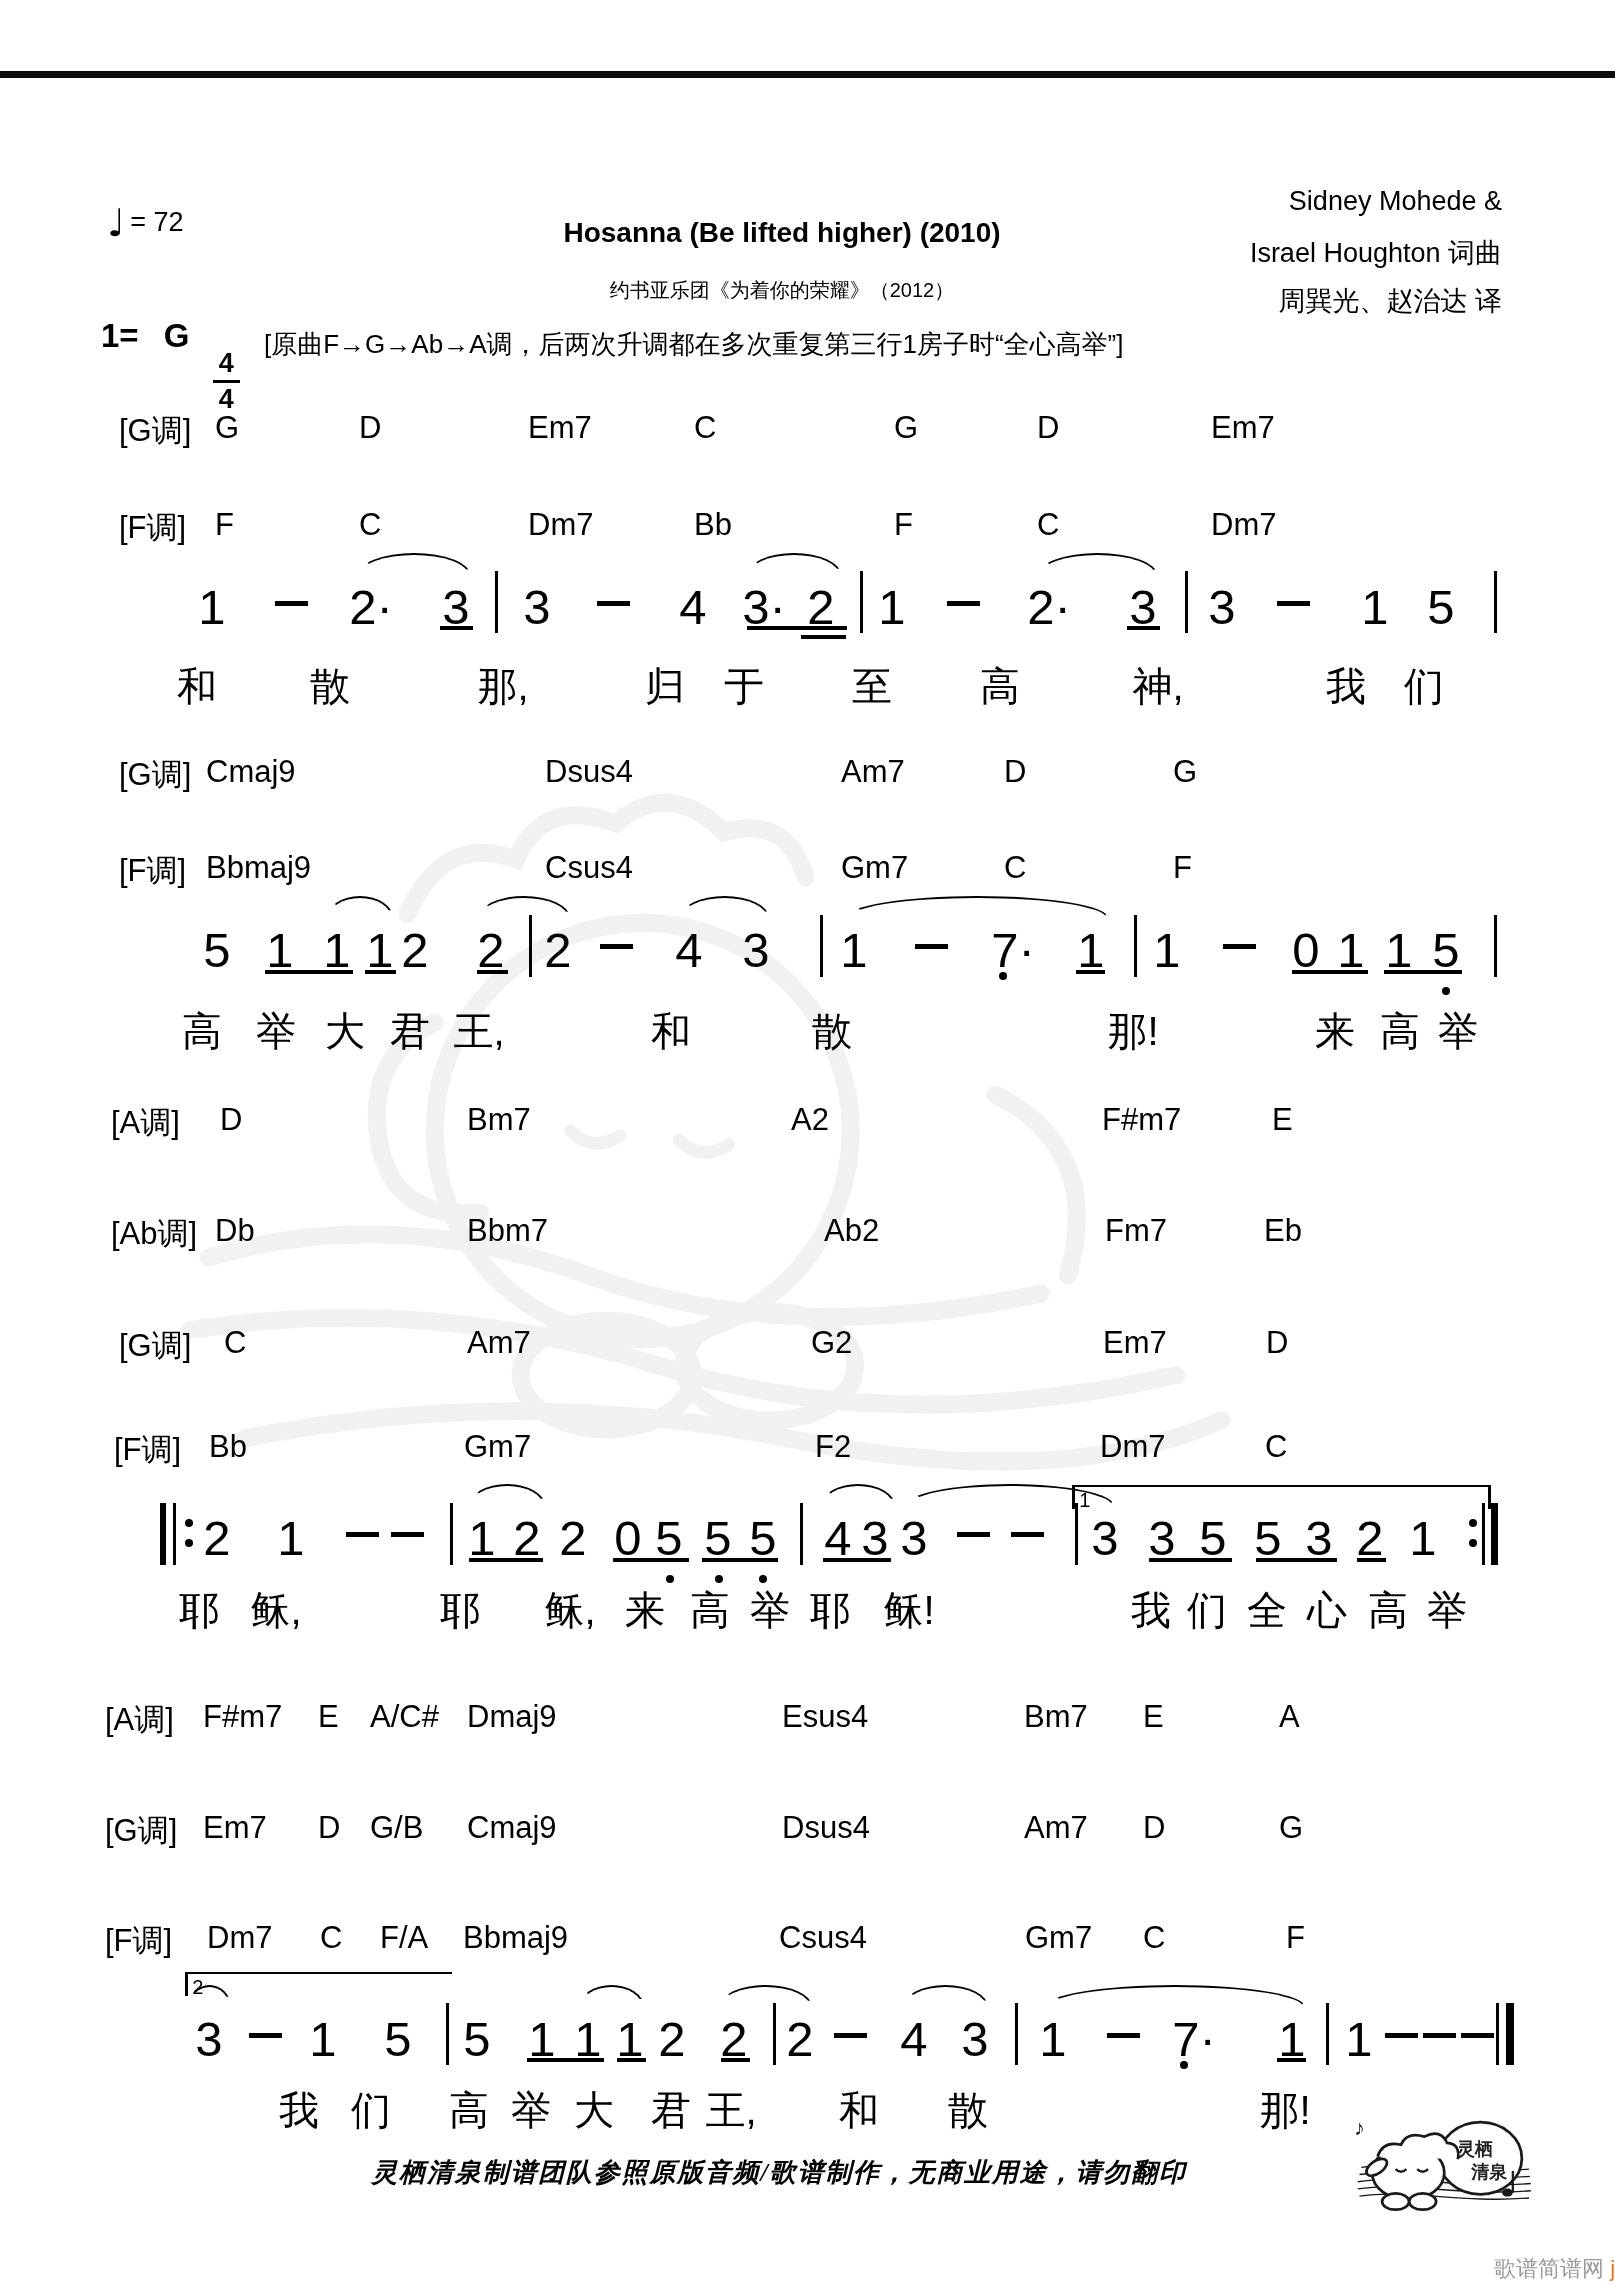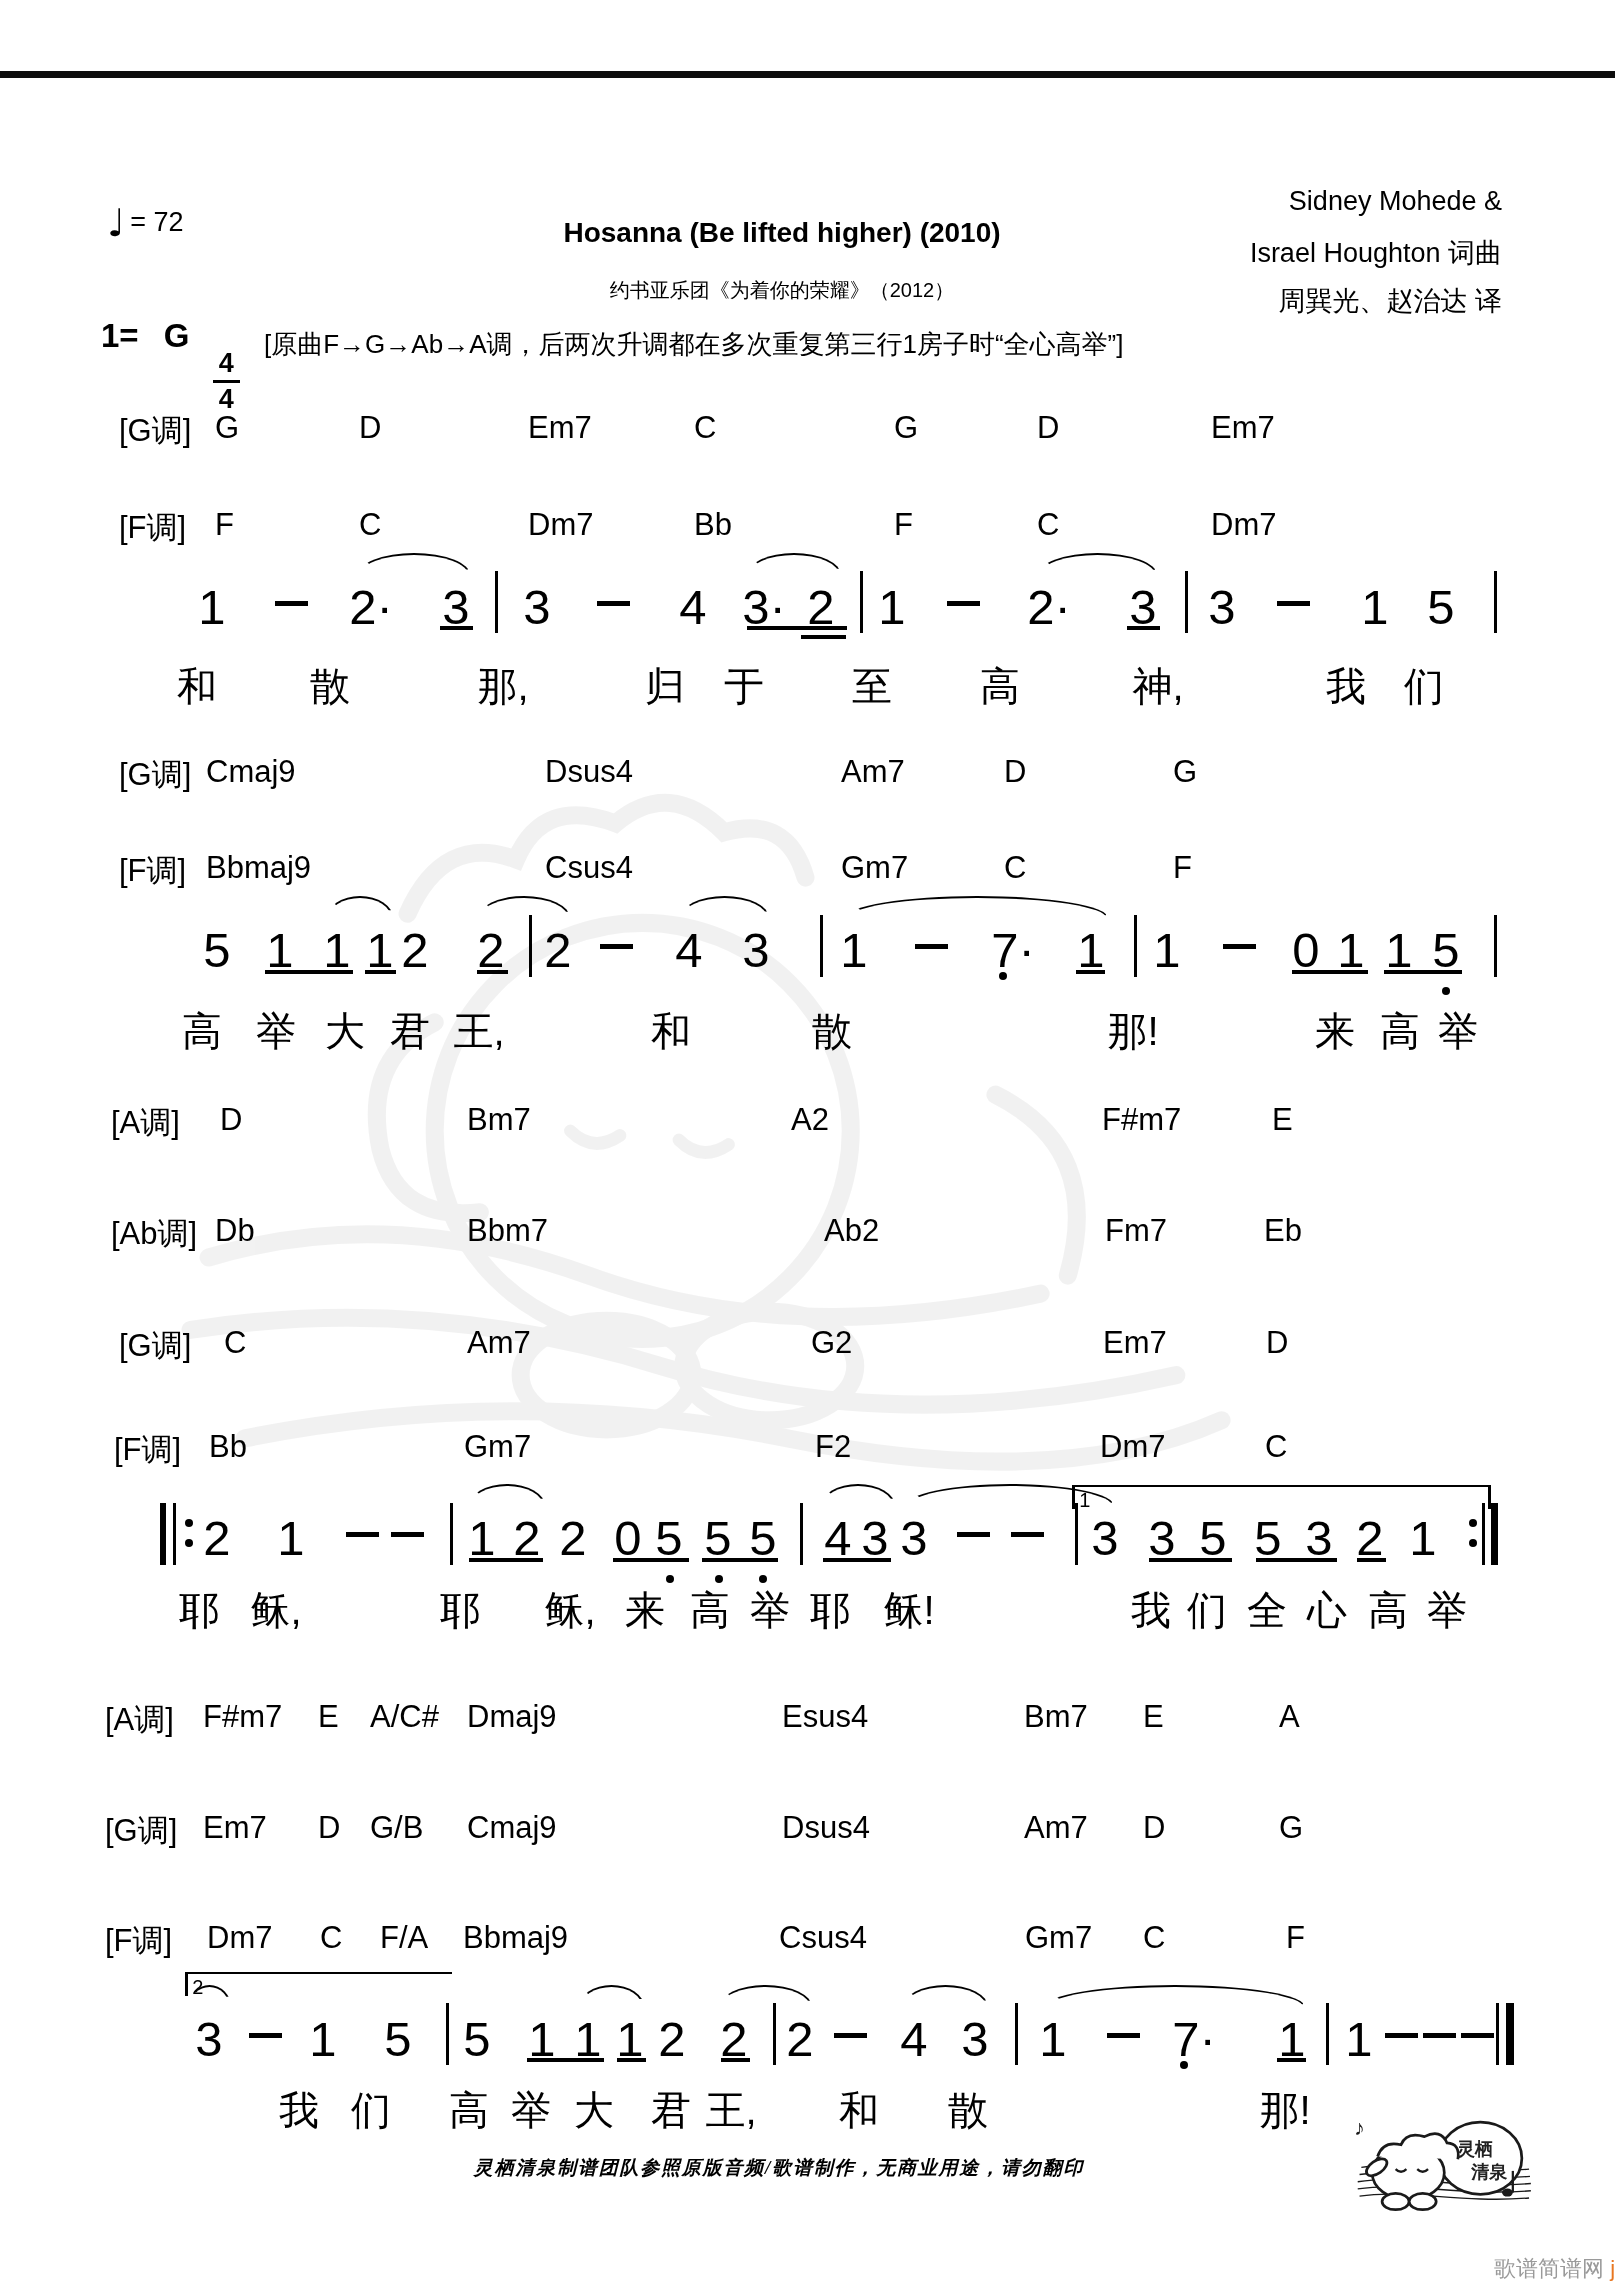--- a/index.html
+++ b/index.html
@@ -32,21 +32,21 @@
   .uline{position:absolute;height:3.6px;background:#000;}
   .slur{position:absolute;height:22px;border:2.7px solid transparent;border-top-color:#000;
         border-radius:50% 50% 0 0 / 100% 100% 0 0;box-sizing:border-box;}
   .odot{position:absolute;width:8.1px;height:8.1px;border-radius:50%;background:#000;}
   .volta{position:absolute;border-top:2.7px solid #000;height:23.5px;}
   .volta .hk{position:absolute;top:0;width:2.7px;height:22px;background:#000;}
   .volta .hkL{left:0;} .volta .hkR{right:0;}
   .volta .vlabel{position:absolute;left:7.2px;top:1.8px;font-size:20px;}
   .footnote{position:absolute;left:779px;top:2155px;transform:translateX(-50%);
             font-family:"Liberation Serif",serif;font-style:italic;font-weight:bold;
-            font-size:19px;letter-spacing:1.8px;white-space:nowrap;}
+            font-size:26px;letter-spacing:1.8px;white-space:nowrap;}
   .logo{position:absolute;left:1352px;top:2115px;width:181px;height:101px;}
   .sitemark{position:absolute;left:1494px;top:2254px;font-size:22px;white-space:nowrap;}
   .site-gray{color:#9a9a9a;}
   .site-orange{color:#e87722;}
 </style>
 </head>
 <body>
 
 <div class="page">
 

